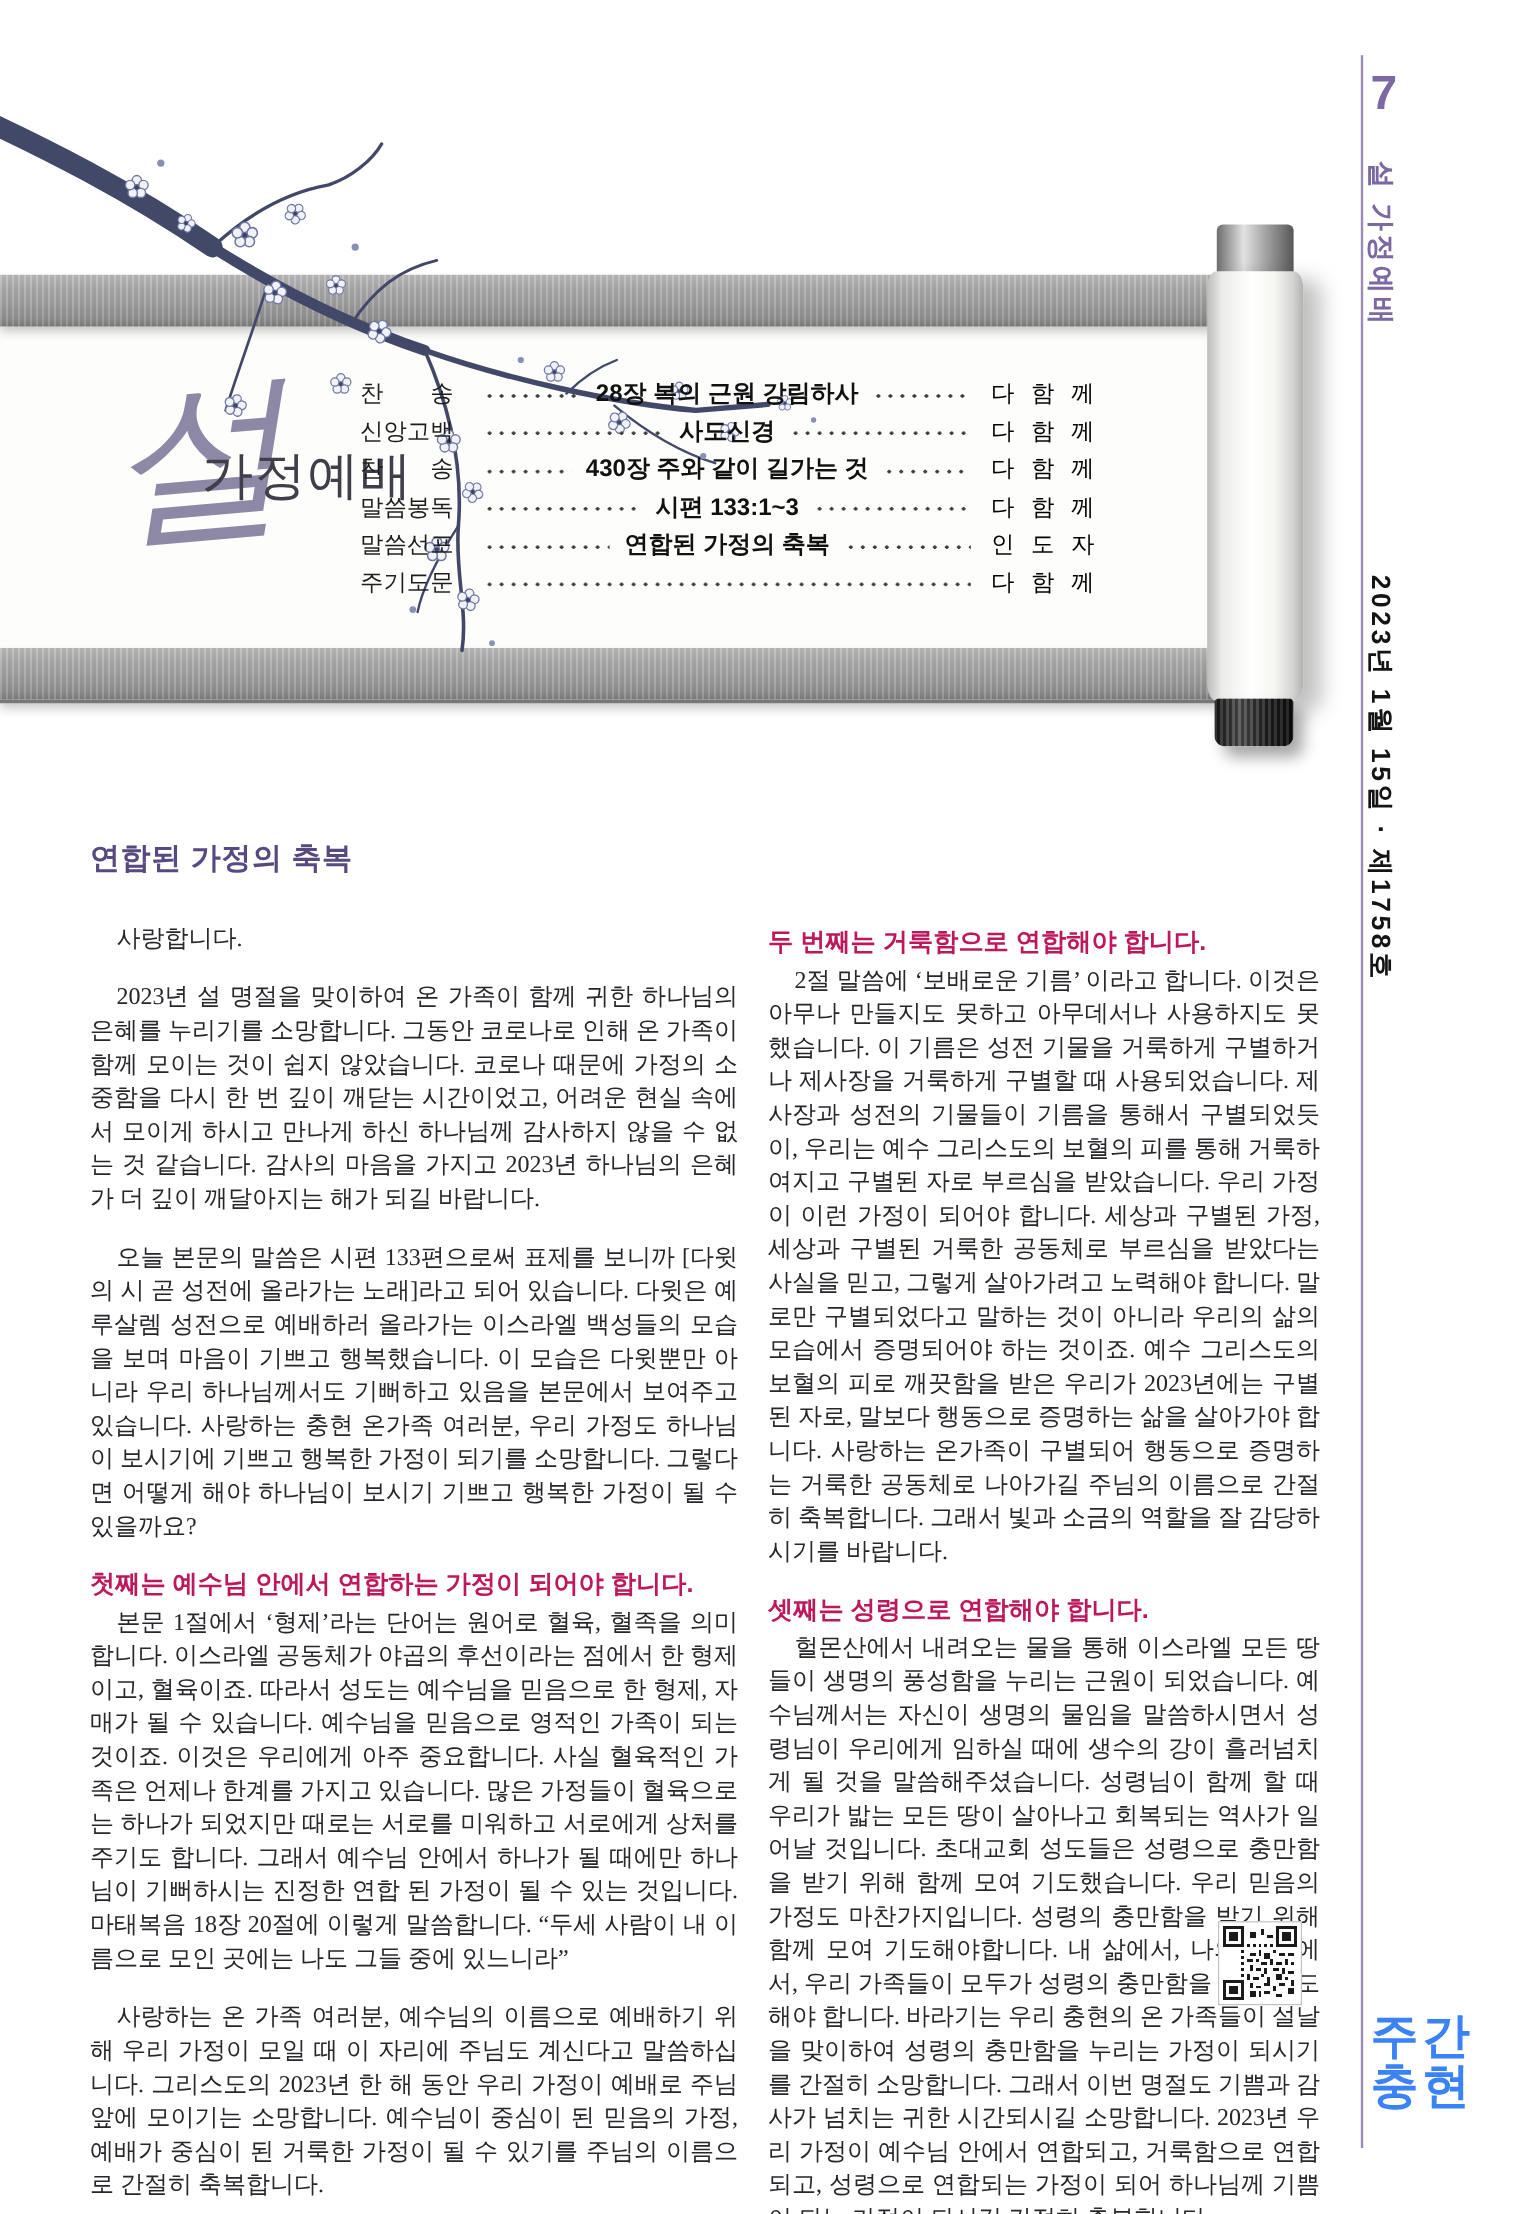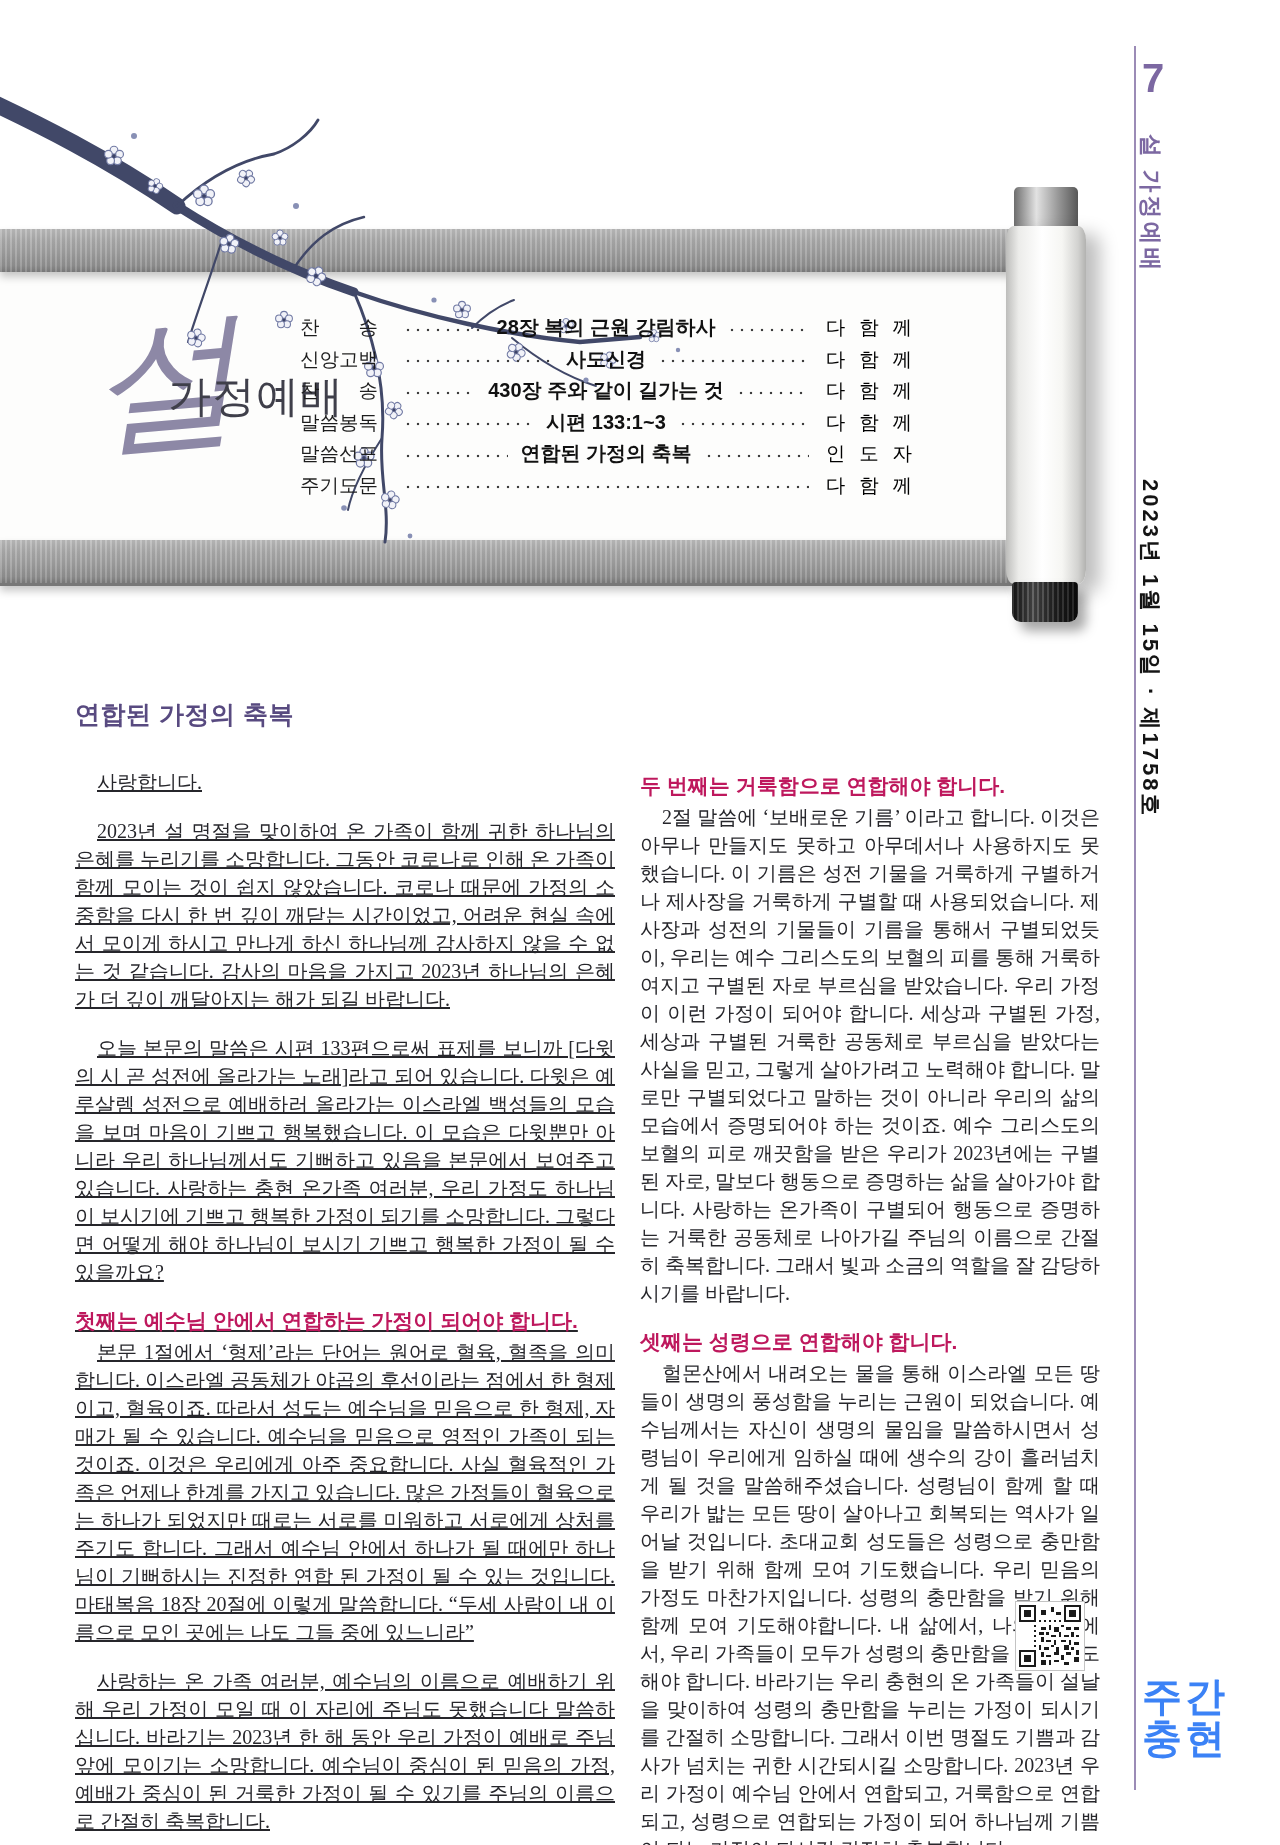--- a/index.html
+++ b/index.html
@@ -101,21 +101,21 @@
   
   .art-title{
     position:absolute;left:75px;top:698px;margin:0;
     font-size:25px;font-weight:700;color:#584a80;letter-spacing:.5px;
   }
   .col{
     position:absolute;top:768px;
     font-family:"Liberation Serif","DejaVu Serif",serif;
     font-size:20px;line-height:28px;color:#26262b;text-align:justify;
   }
-  .col1{left:75px;width:540px;text-decoration:underline;}
+  .col1{left:75px;width:540px;}
   .col2{left:640px;width:460px;}
   .body-p{margin:0 0 21px 0;text-indent:22px;}
   .body-p:last-child{margin-bottom:0;}
   .subhead{
     margin:4px 0 3px 0;text-indent:0;
     font-family:"Liberation Sans","DejaVu Sans",sans-serif;
     font-size:21px;font-weight:700;color:#be185d;
   }
   
   .qr{
@@ -252,21 +252,21 @@
   </div>
 
   <h1 class="art-title">연합된 가정의 축복</h1>
 
   <div class="col col1">
     <p class="body-p">사랑합니다.</p>
     <p class="body-p">2023년 설 명절을 맞이하여 온 가족이 함께 귀한 하나님의 은혜를 누리기를 소망합니다. 그동안 코로나로 인해 온 가족이 함께 모이는 것이 쉽지 않았습니다. 코로나 때문에 가정의 소중함을 다시 한 번 깊이 깨닫는 시간이었고, 어려운 현실 속에서 모이게 하시고 만나게 하신 하나님께 감사하지 않을 수 없는 것 같습니다. 감사의 마음을 가지고 2023년 하나님의 은혜가 더 깊이 깨달아지는 해가 되길 바랍니다.</p>
     <p class="body-p">오늘 본문의 말씀은 시편 133편으로써 표제를 보니까 [다윗의 시 곧 성전에 올라가는 노래]라고 되어 있습니다. 다윗은 예루살렘 성전으로 예배하러 올라가는 이스라엘 백성들의 모습을 보며 마음이 기쁘고 행복했습니다. 이 모습은 다윗뿐만 아니라 우리 하나님께서도 기뻐하고 있음을 본문에서 보여주고 있습니다. 사랑하는 충현 온가족 여러분, 우리 가정도 하나님이 보시기에 기쁘고 행복한 가정이 되기를 소망합니다. 그렇다면 어떻게 해야 하나님이 보시기 기쁘고 행복한 가정이 될 수 있을까요?</p>
     <h3 class="subhead">첫째는 예수님 안에서 연합하는 가정이 되어야 합니다.</h3>
     <p class="body-p">본문 1절에서 ‘형제’라는 단어는 원어로 혈육, 혈족을 의미합니다. 이스라엘 공동체가 야곱의 후선이라는 점에서 한 형제이고, 혈육이죠. 따라서 성도는 예수님을 믿음으로 한 형제, 자매가 될 수 있습니다. 예수님을 믿음으로 영적인 가족이 되는 것이죠. 이것은 우리에게 아주 중요합니다. 사실 혈육적인 가족은 언제나 한계를 가지고 있습니다. 많은 가정들이 혈육으로는 하나가 되었지만 때로는 서로를 미워하고 서로에게 상처를 주기도 합니다. 그래서 예수님 안에서 하나가 될 때에만 하나님이 기뻐하시는 진정한 연합 된 가정이 될 수 있는 것입니다. 마태복음 18장 20절에 이렇게 말씀합니다. “두세 사람이 내 이름으로 모인 곳에는 나도 그들 중에 있느니라”</p>
-    <p class="body-p">사랑하는 온 가족 여러분, 예수님의 이름으로 예배하기 위해 우리 가정이 모일 때 이 자리에 주님도 못했습니다 말씀하십니다. 바라기는 2023년 한 해 동안 우리 가정이 예배로 주님 앞에 모이기는 소망합니다. 예수님이 중심이 된 믿음의 가정, 예배가 중심이 된 거룩한 가정이 될 수 있기를 주님의 이름으로 간절히 축복합니다.</p>
+    <p class="body-p">사랑하는 온 가족 여러분, 예수님의 이름으로 예배하기 위해 우리 가정이 모일 때 이 자리에 주님도 계신다고 말씀하십니다. 그리스도의 2023년 한 해 동안 우리 가정이 예배로 주님 앞에 모이기는 소망합니다. 예수님이 중심이 된 믿음의 가정, 예배가 중심이 된 거룩한 가정이 될 수 있기를 주님의 이름으로 간절히 축복합니다.</p>
   </div>
 
   <div class="col col2">
     <h3 class="subhead">두 번째는 거룩함으로 연합해야 합니다.</h3>
     <p class="body-p">2절 말씀에 ‘보배로운 기름’ 이라고 합니다. 이것은 아무나 만들지도 못하고 아무데서나 사용하지도 못했습니다. 이 기름은 성전 기물을 거룩하게 구별하거나 제사장을 거룩하게 구별할 때 사용되었습니다. 제사장과 성전의 기물들이 기름을 통해서 구별되었듯이, 우리는 예수 그리스도의 보혈의 피를 통해 거룩하여지고 구별된 자로 부르심을 받았습니다. 우리 가정이 이런 가정이 되어야 합니다. 세상과 구별된 가정, 세상과 구별된 거룩한 공동체로 부르심을 받았다는 사실을 믿고, 그렇게 살아가려고 노력해야 합니다. 말로만 구별되었다고 말하는 것이 아니라 우리의 삶의 모습에서 증명되어야 하는 것이죠. 예수 그리스도의 보혈의 피로 깨끗함을 받은 우리가 2023년에는 구별된 자로, 말보다 행동으로 증명하는 삶을 살아가야 합니다. 사랑하는 온가족이 구별되어 행동으로 증명하는 거룩한 공동체로 나아가길 주님의 이름으로 간절히 축복합니다. 그래서 빛과 소금의 역할을 잘 감당하시기를 바랍니다.</p>
     <h3 class="subhead">셋째는 성령으로 연합해야 합니다.</h3>
     <p class="body-p">헐몬산에서 내려오는 물을 통해 이스라엘 모든 땅들이 생명의 풍성함을 누리는 근원이 되었습니다. 예수님께서는 자신이 생명의 물임을 말씀하시면서 성령님이 우리에게 임하실 때에 생수의 강이 흘러넘치게 될 것을 말씀해주셨습니다. 성령님이 함께 할 때 우리가 밟는 모든 땅이 살아나고 회복되는 역사가 일어날 것입니다. 초대교회 성도들은 성령으로 충만함을 받기 위해 함께 모여 기도했습니다. 우리 믿음의 가정도 마찬가지입니다. 성령의 충만함을 받기 위해 함께 모여 기도해야합니다. 내 삶에서, 나의 가정에서, 우리 가족들이 모두가 성령의 충만함을 위해 기도해야 합니다. 바라기는 우리 충현의 온 가족들이 설날을 맞이하여 성령의 충만함을 누리는 가정이 되시기를 간절히 소망합니다. 그래서 이번 명절도 기쁨과 감사가 넘치는 귀한 시간되시길 소망합니다. 2023년 우리 가정이 예수님 안에서 연합되고, 거룩함으로 연합되고, 성령으로 연합되는 가정이 되어 하나님께 기쁨이 되는 가정이 되시길 간절히 축복합니다.</p>
   </div>
 
   <div class="qr">

